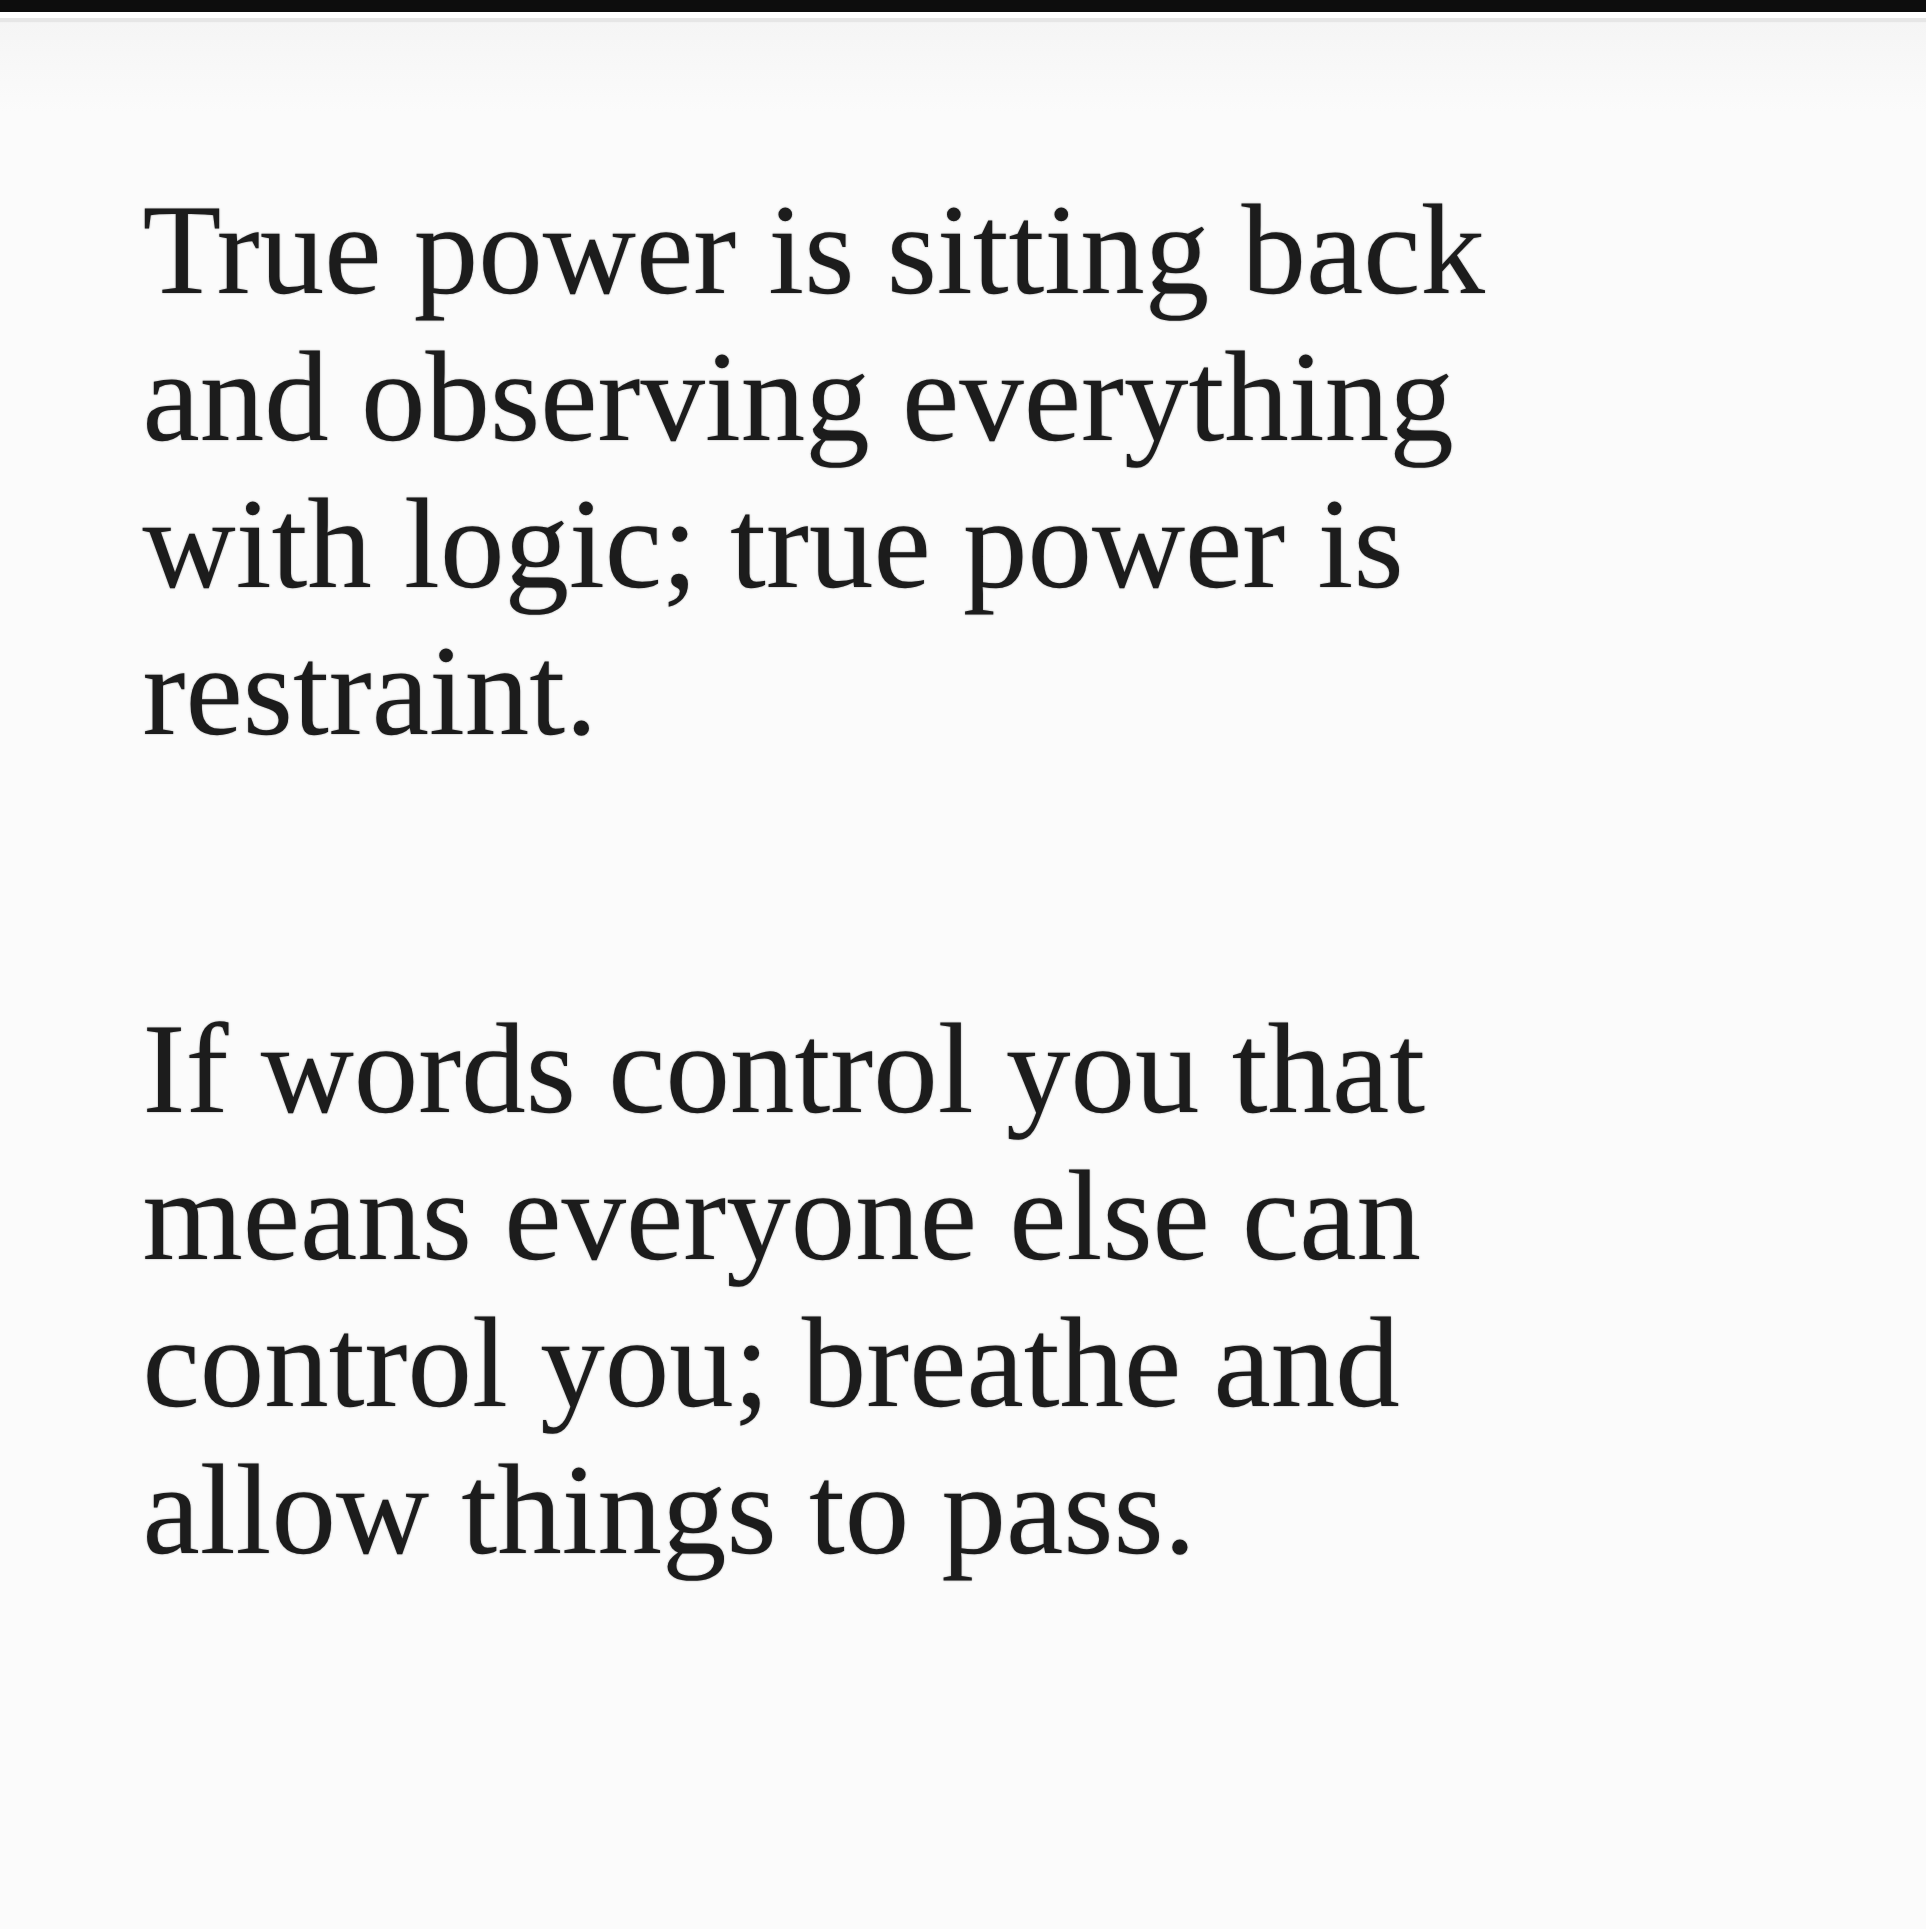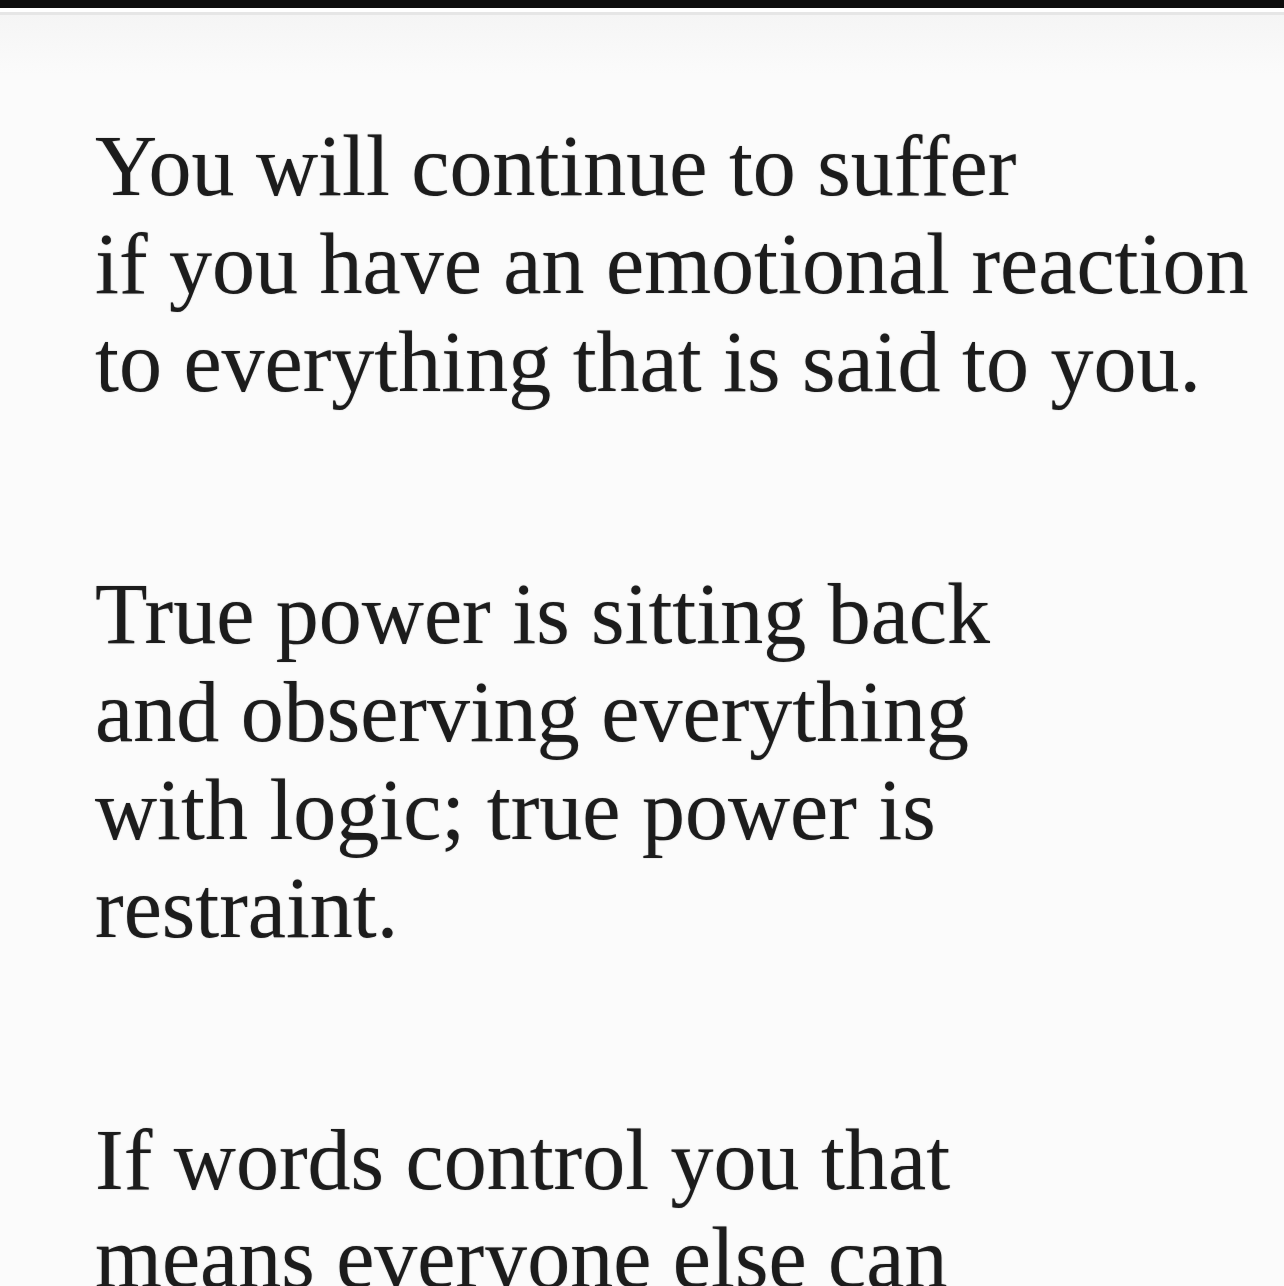--- a/index.html
+++ b/index.html
@@ -57,23 +57,20 @@
 </head>
 <body>
 
 <div class="page">
   <div class="top-bar"></div>
   <div class="top-gap"></div>
   <div class="top-divider"></div>
   <div class="top-fade"></div>
 
   <div class="quote-block">
-    <p>You will continue to suffer
-if you have an emotional reaction
-to everything that is said to you.</p>
     <p>True power is sitting back
 and observing everything
 with logic; true power is
 restraint.</p>
     <p>If words control you that
 means everyone else can
 control you; breathe and
 allow things to pass.</p>
   </div>
 </div>

